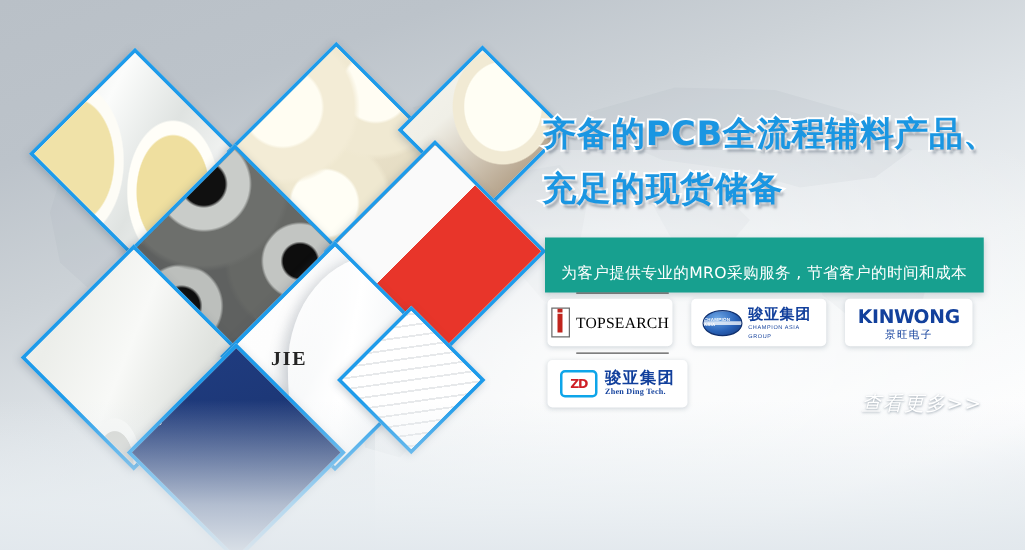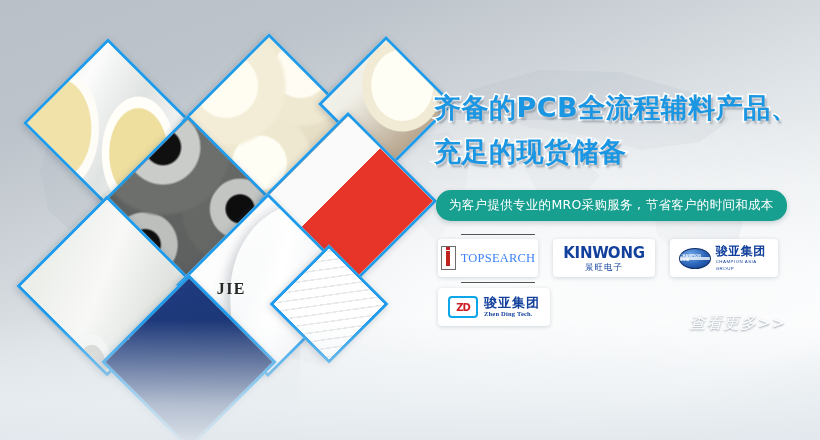--- a/index.html
+++ b/index.html
@@ -134,28 +134,27 @@
     font-weight:700;font-size:27px;line-height:44px;letter-spacing:.5px;
     color:#1a96e2;
     -webkit-text-stroke:3px #ffffff;
     paint-order:stroke fill;
     text-shadow:2px 3px 2px rgba(90,105,120,.45);
     white-space:pre-line;
   }
 
   .subbar{
     position:absolute;left:4px;top:190px;
-    padding:7px 13px 8px 13px;
+    padding:20px 13px 8px 13px;
     background:#17a08f;
     color:#ffffff;
     font-family:"DejaVu Sans","Liberation Sans",sans-serif;
     font-size:12.5px;line-height:16px;letter-spacing:.3px;
     box-shadow:0 2px 5px rgba(60,90,100,.25);
     white-space:nowrap;
-    border-radius:15px;
   }
 
   .logos{position:absolute;left:6px;top:239px;width:380px;}
   .logorow{display:flex;gap:15px;margin-bottom:11px;}
   .logochip{
     background:#ffffff;border-radius:4px;
     box-shadow:0 1px 4px rgba(70,90,110,.22);
     height:38px;display:flex;align-items:center;justify-content:center;
     padding:0 9px;box-sizing:border-box;
   }
@@ -164,21 +163,21 @@
   .lg-topsearch{width:100px;}
   .ts-wrap{display:flex;align-items:center;gap:5px;}
   .ts-mark{
     width:15px;height:24px;border:1px solid #6d6d6d;box-sizing:border-box;
     display:flex;align-items:center;justify-content:center;background:#fff;
   }
   .ts-i{width:4px;height:15px;background:#c0241d;position:relative;}
   .ts-i:before{content:"";position:absolute;left:0;top:-4px;width:4px;height:3px;background:#c0241d;}
   .ts-txt{
     font-family:"Liberation Serif","DejaVu Serif",serif;
-    font-size:12.5px;color:#3b82f6;letter-spacing:.2px;
+    font-size:12.5px;color:#000000;letter-spacing:.2px;
     border-top:1px solid #555;border-bottom:1px solid #555;padding:17px 0;line-height:13px;
   }
 
   
   .lg-kinwong{width:102px;flex-direction:column;gap:1px;}
   .kw-top{font:700 15px "DejaVu Sans","Liberation Sans",sans-serif;color:#12409c;letter-spacing:-.2px;line-height:16px;}
   .kw-top .w{color:#12409c;letter-spacing:-1px;}
   .kw-bot{font-size:8.5px;color:#12409c;letter-spacing:1px;line-height:10px;}
 
   
@@ -330,37 +329,37 @@
 
         <div class="logochip lg-topsearch">
           <div class="ts-wrap">
             <span class="ts-mark">
               <span class="ts-i"></span>
             </span>
             <span class="ts-txt">TOPSEARCH</span>
           </div>
         </div>
 
-        <div class="logochip lg-kinwong">
-          <div class="kw-top"><span>KIN</span><span class="w">W</span><span>ONG</span></div>
-          <div class="kw-bot">景旺电子</div>
-        </div>
-
         <div class="logochip lg-champ">
           <div class="ca-wrap">
             <span class="ca-globe">
               <span>CHAMPION ASIA</span>
             </span>
             <span class="ca-txt">
               <span class="ca-cn">骏亚集团</span>
               <span class="ca-en">CHAMPION ASIA GROUP</span>
             </span>
           </div>
         </div>
 
+        <div class="logochip lg-kinwong">
+          <div class="kw-top"><span>KIN</span><span class="w">W</span><span>ONG</span></div>
+          <div class="kw-bot">景旺电子</div>
+        </div>
+
       </div>
 
       <div class="logorow">
 
         <div class="logochip lg-zd">
           <div class="zd-wrap">
             <span class="zd-mark">ZD</span>
             <span class="zd-txt">
               <span class="zd-cn">骏亚集团</span>
               <span class="zd-en">Zhen Ding Tech.</span>

